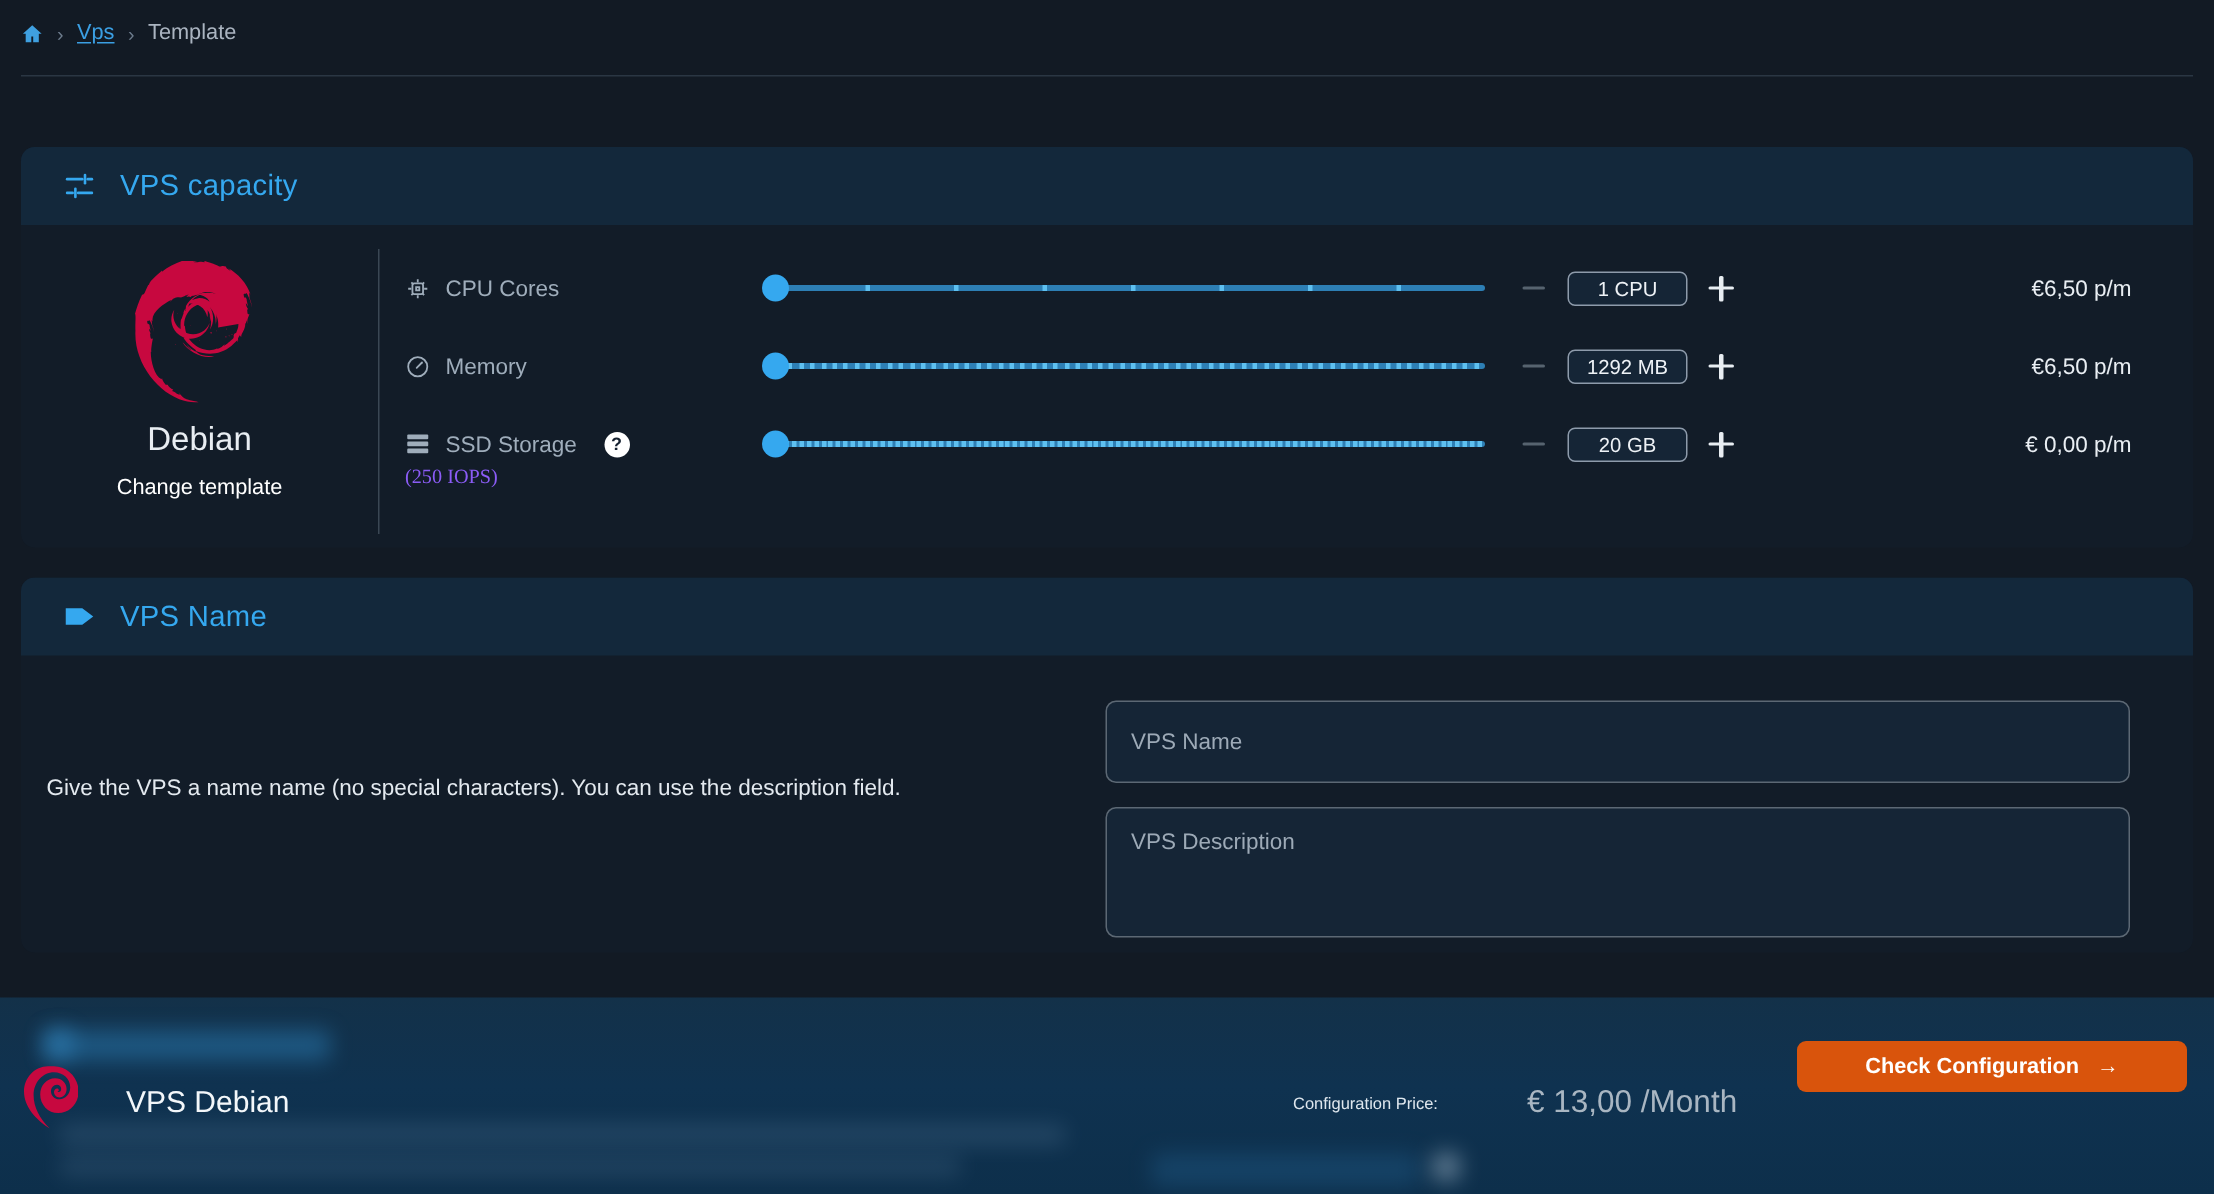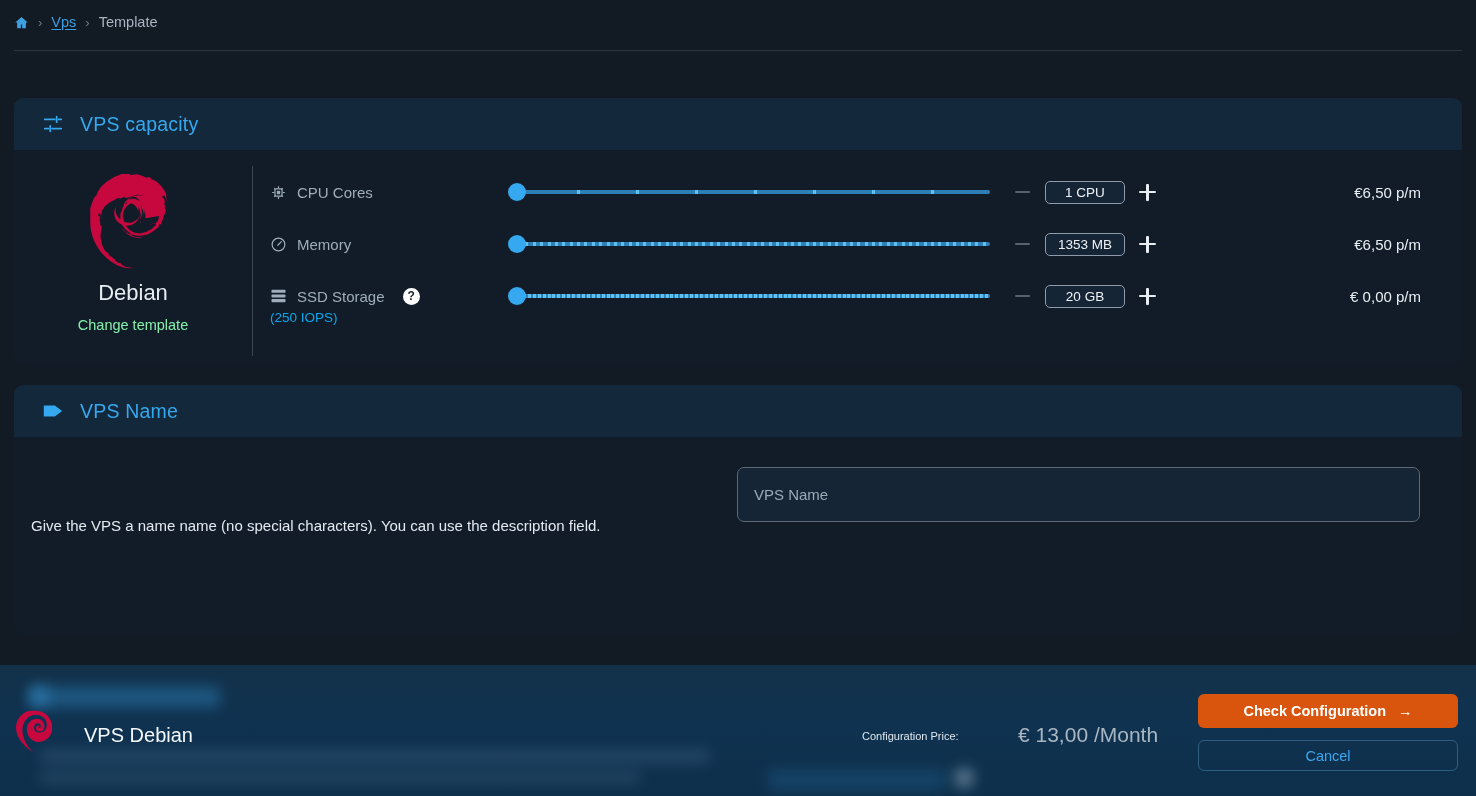--- a/index.html
+++ b/index.html
@@ -54,42 +54,42 @@
   
   #card-capacity { top: 98px; height: 267px; }
   .cap-body { display: flex; height: 215px; padding-top: 16px; }
   .os-col {
     width: 238px; display: flex; flex-direction: column;
     align-items: center; padding-top: 8px;
   }
   .os-logo { width: 96px; height: 96px; }
   .os-name { margin-top: 10px; font-size: 22px; color: #e8edf2; font-weight: 400; }
   .os-change {
-    margin-top: 11px; font-size: 14.5px; color: #86efac; cursor: pointer;
+    margin-top: 11px; font-size: 14.5px; color: #ffffff; cursor: pointer;
   }
   .col-divider { width: 1px; background: #3a4754; margin: 0 0 14px 0; height: 190px; }
 
   .rows { flex: 1; padding-left: 17px; }
   .res-row { display: flex; align-items: center; height: 52px; }
   .res-row.r2 { margin-top: 0px; }
   .res-label {
     width: 238px; display: flex; align-items: center; gap: 10px;
     color: #9fadbb; font-size: 15px; position: relative;
   }
   .res-label .ricon { display: flex; align-items: center; color: #9fadbb; }
   .help-badge {
     width: 17px; height: 17px; border-radius: 50%;
     background: #ffffff; color: #152130;
     font-size: 12px; font-weight: bold;
     display: flex; align-items: center; justify-content: center;
     margin-left: 8px; cursor: pointer;
   }
   .iops-note {
     position: absolute; left: 0; top: 22px;
-    font-size: 13.5px; color: #0ea5e9;
+    font-size: 13.5px; color: #8b5cf6; font-family: Liberation Serif, serif;
   }
 
   .slider-wrap { width: 505px; display: flex; align-items: center; }
   .slider {
     position: relative; width: 482px; height: 18px; cursor: pointer;
   }
   .s-track {
     position: absolute; top: 7px; left: 10px; right: 0;
     height: 4px; background: #2d7fb5; border-radius: 2px;
   }
@@ -372,21 +372,21 @@
                   <i style="left: 93.75%;"></i>
                   <i style="left: 95.3125%;"></i>
                   <i style="left: 96.875%;"></i>
                   <i style="left: 98.4375%;"></i>
                 </div>
               <div class="s-thumb"></div>
             </div>
           </div>
           <div class="stepper">
             <span class="step-btn step-minus"></span>
-            <span class="value-box">1353 MB</span>
+            <span class="value-box">1292 MB</span>
             <span class="step-btn step-plus"></span>
           </div>
           <div class="price">€6,50 p/m</div>
         </div>
 
         <div class="res-row">
           <div class="res-label">
             <span class="ricon">
               <svg width="17" height="14" viewBox="0 0 24 20" fill="currentColor">
                 <rect x="2" y="1" width="20" height="4.5" rx="1"></rect>
@@ -518,20 +518,21 @@
         <svg width="22" height="16" viewBox="0 0 24 16" fill="currentColor">
           <path d="M2 2h12l8 6-8 6H2z" rx="2"></path>
         </svg>
       </span>
       <span class="ch-title">VPS Name</span>
     </div>
     <div class="name-body">
       <div class="name-desc">Give the VPS a name name (no special characters). You can use the description field.</div>
       <div class="name-fields">
         <input class="field name-input" type="text" placeholder="VPS Name" style="">
+        <textarea class="field desc-input" placeholder="VPS Description" style=""></textarea>
       </div>
     </div>
   </div>
 
   <div class="bottom-bar">
     <div class="blur-ghost ghost-icon"></div>
     <div class="blur-ghost ghost-title"></div>
     <div class="blur-ghost ghost-p1"></div>
     <div class="blur-ghost ghost-p2"></div>
     <div class="blur-ghost ghost-btn"></div>
@@ -542,15 +543,14 @@
     </svg>
     <div class="bb-name">VPS Debian</div>
     <div class="bb-price-label">Configuration Price:</div>
     <div class="bb-price-value">€ 13,00 /Month</div>
   </div>
 
   <button class="btn-check">
     <span>Check Configuration</span>
     <span>→</span>
   </button>
-  <button class="btn-cancel">Cancel</button>
 
 </div>
 
 </body></html>

